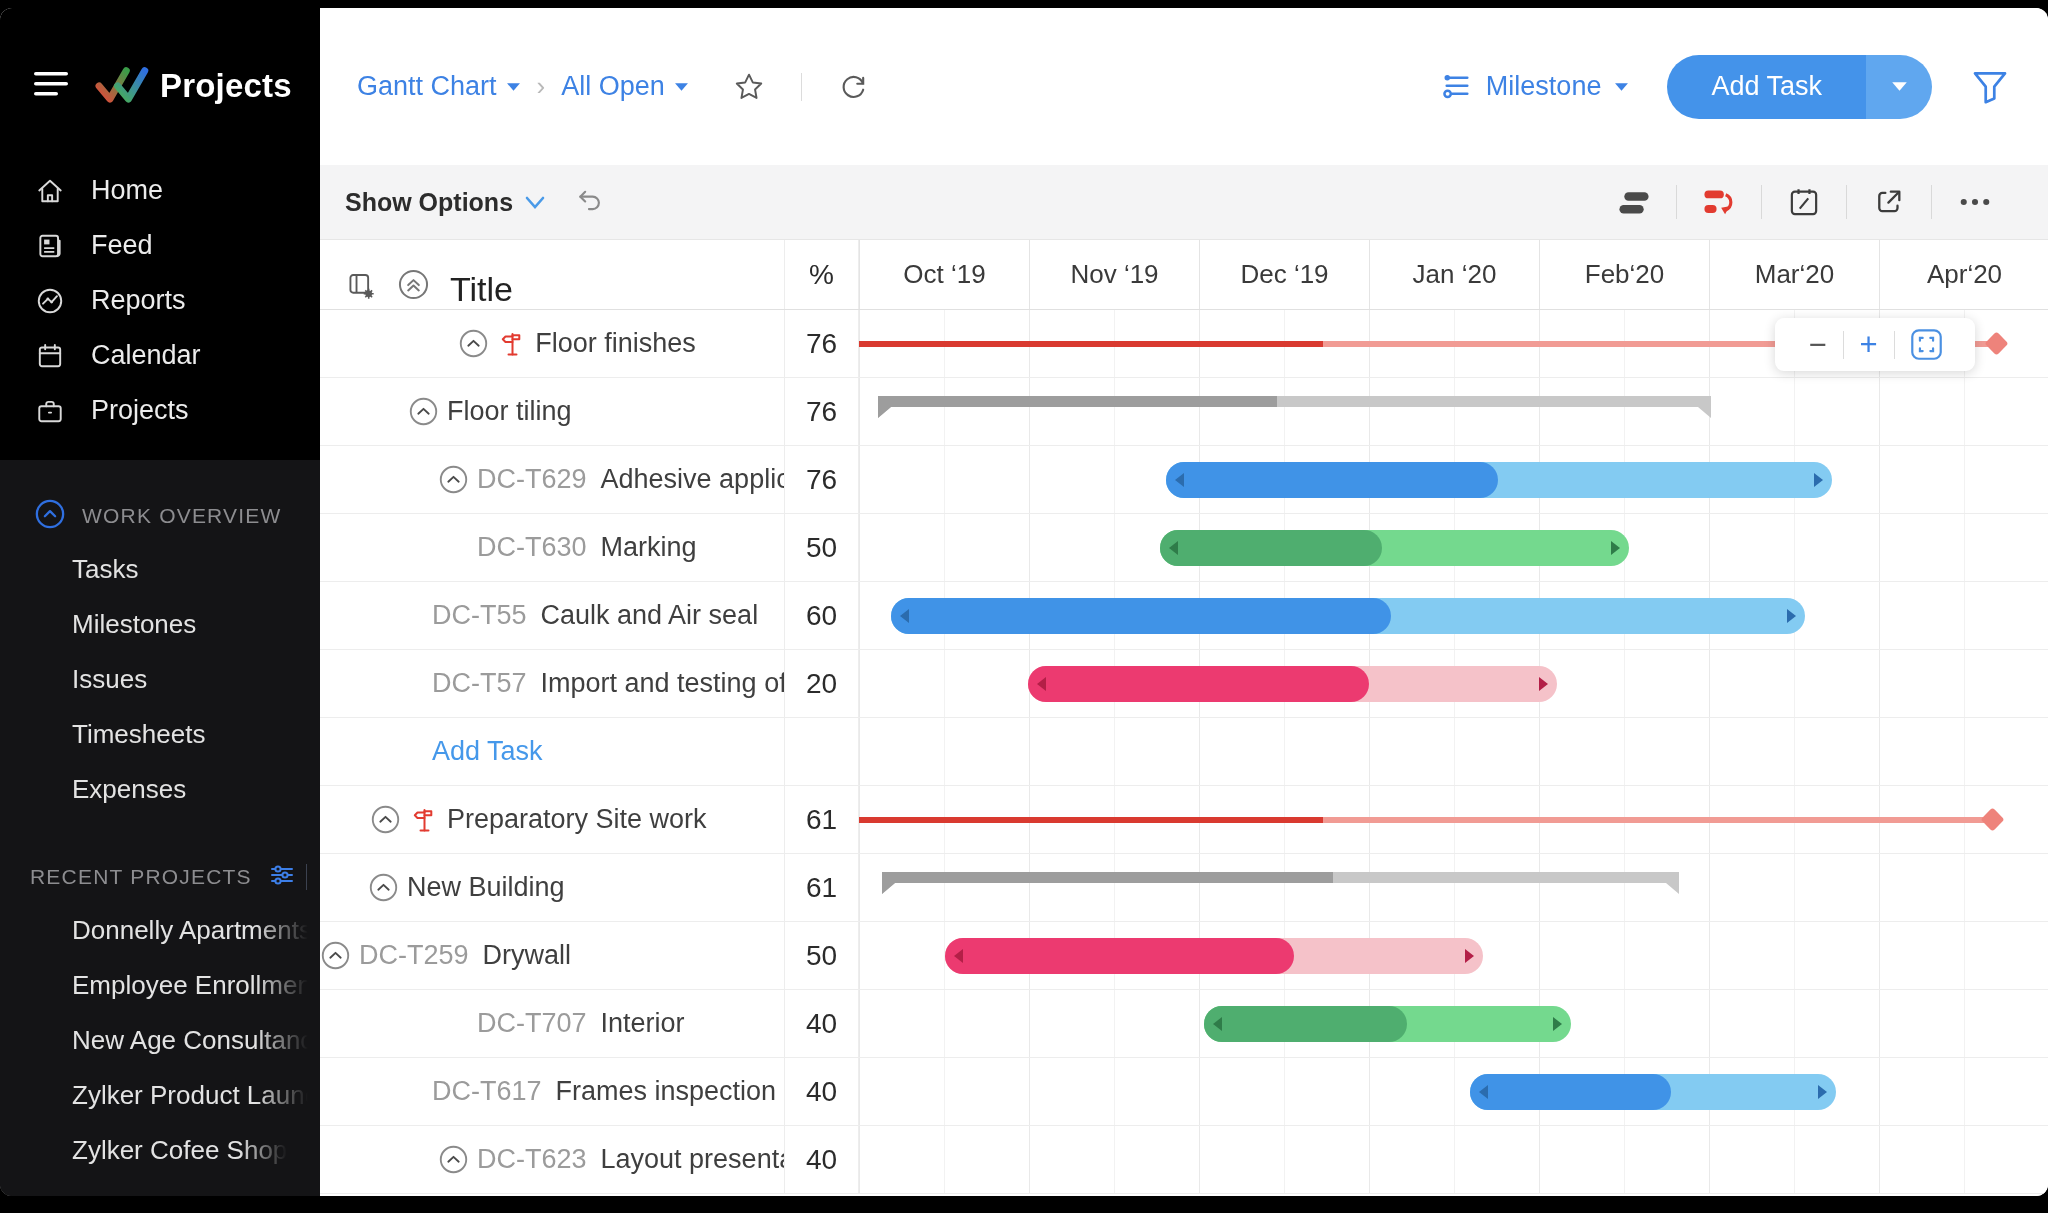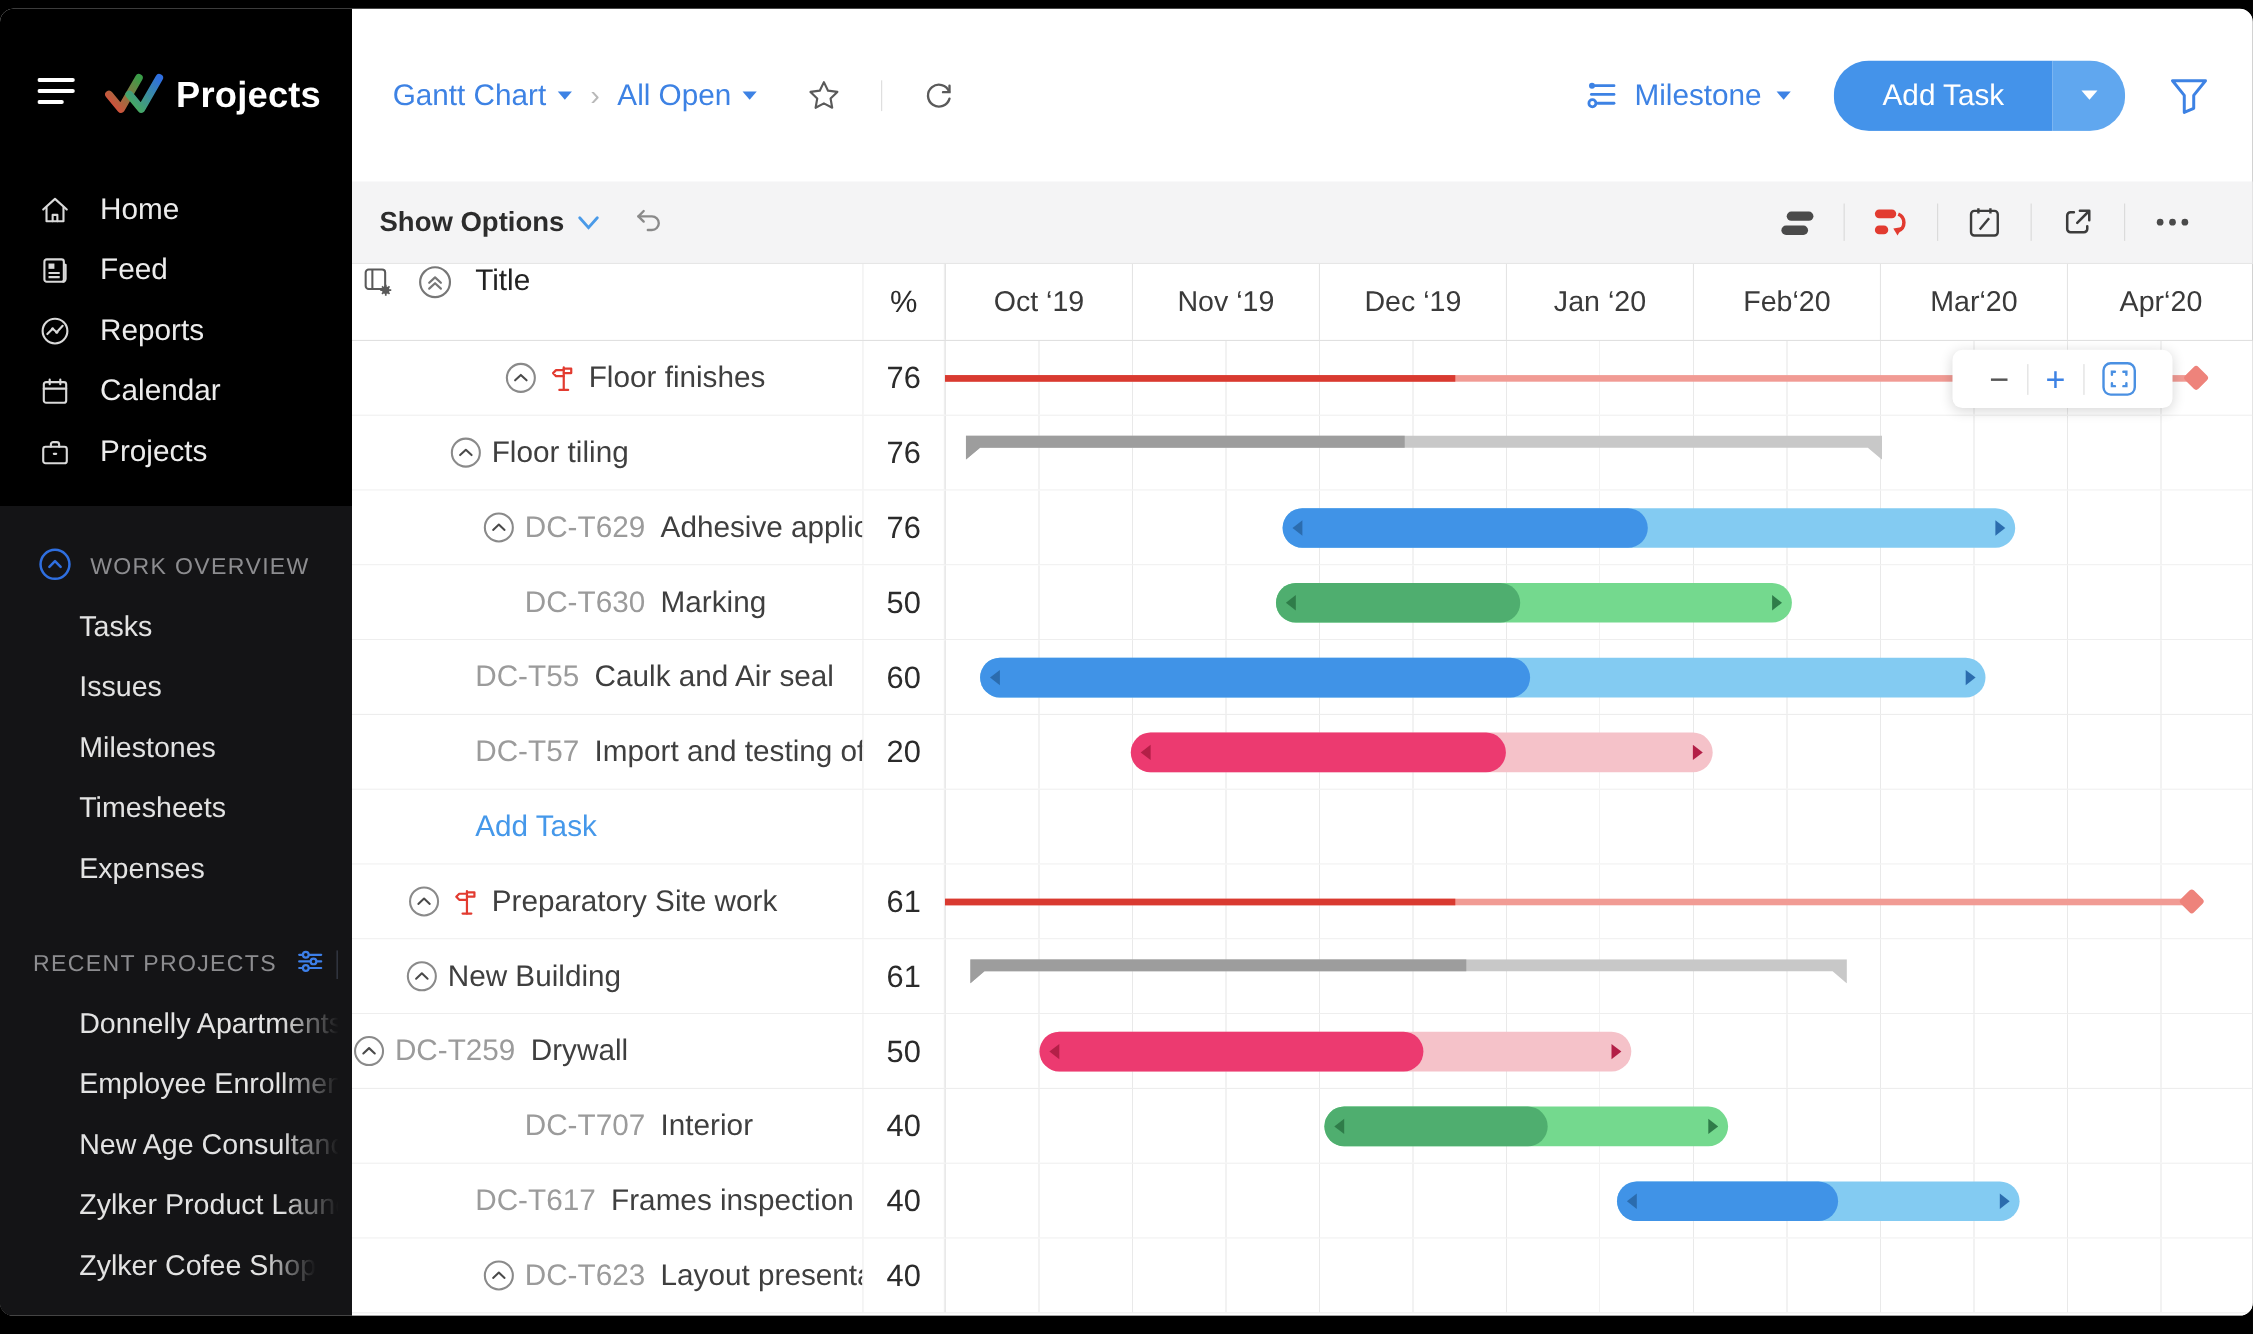--- a/index.html
+++ b/index.html
@@ -44,21 +44,21 @@
   .add-task-caret { background:#60a7ef; width:66px; display:flex; align-items:center; justify-content:center; }
 
   .toolbar { height:75px; flex:none; background:#f4f4f5; border-bottom:1px solid #e6e6e6; display:flex; align-items:center; padding:0 30px 0 25px; }
   .show-options { display:flex; align-items:center; gap:12px; font-size:25px; font-weight:700; color:#2c2c2c; cursor:pointer; }
   .undo-wrap { margin-left:30px; }
   .tool-icons { margin-left:auto; display:flex; align-items:center; }
   .ti { padding:0 25px; display:flex; align-items:center; cursor:pointer; }
   .ti-sep { width:1px; height:34px; background:#d9d9d9; }
 
   .grid-header { height:70px; flex:none; display:flex; border-bottom:1px solid #e0e0e0; }
-  .gh-title { width:464px; flex:none; display:flex; align-items:flex-start; gap:20px; padding-left:8px; font-size:27px; color:#222; font-weight:500; }
+  .gh-title { width:464px; flex:none; display:flex; align-items:flex-end; gap:20px; padding-left:26px; font-size:34px; color:#222; font-weight:500; }
   .gh-pct { width:75px; flex:none; border-left:1px solid #ededed; border-right:1px solid #ededed; display:flex; align-items:center; justify-content:center; font-size:28px; color:#2b2b2b; }
   .gh-months { flex:1; display:flex; overflow:hidden; }
   .gh-month { width:170px; flex:none; display:flex; align-items:center; justify-content:center; border-left:1px solid #e4e4e4; font-size:26px; color:#3a3a3a; white-space:nowrap; }
 
   .rows { flex:1; position:relative; overflow:hidden; }
   .row { height:68px; display:flex; border-bottom:1px solid #ededed; background:#fff; }
   .cell-title { width:464px; flex:none; display:flex; align-items:center; gap:8px; overflow:hidden; white-space:nowrap; }
   .cell-pct { width:75px; flex:none; border-left:1px solid #ededed; border-right:1px solid #ededed; display:flex; align-items:center; justify-content:center; font-size:28px; color:#2b2b2b; }
   .cell-chart { flex:1; position:relative; overflow:hidden;
       background-image:
@@ -182,24 +182,24 @@
                 <circle cx="14" cy="14" r="11.5"></circle>
                 <path d="M9.5 16 L14 11.5 L18.5 16"></path>
               </svg></span>
             <span class="sec-title">WORK OVERVIEW</span>
           </div>
           <div class="sec-items">
             <div class="sec-item">
               <span>Tasks</span>
             </div>
             <div class="sec-item">
+              <span>Milestones</span>
+            </div>
+            <div class="sec-item">
               <span>Issues</span>
-            </div>
-            <div class="sec-item">
-              <span>Milestones</span>
             </div>
             <div class="sec-item">
               <span>Timesheets</span>
             </div>
             <div class="sec-item">
               <span>Expenses</span>
             </div>
           </div>
           <div class="sec-head" style="padding-left: 30px; margin-top: 26px;">
             <span class="sec-title">RECENT PROJECTS</span>

